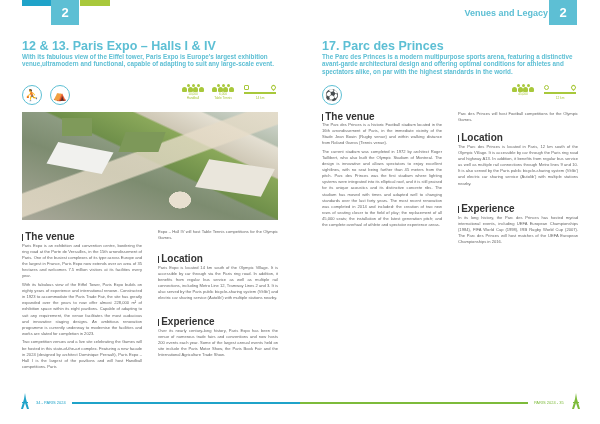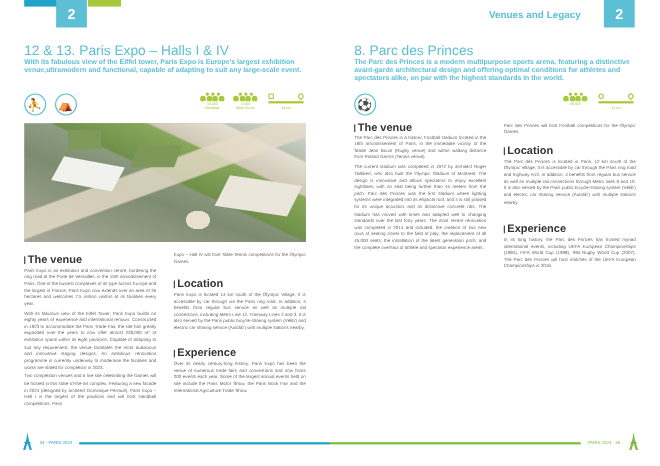--- a/index.html
+++ b/index.html
@@ -9,23 +9,23 @@
   .page { position: absolute; top: 0; width: 300px; height: 424px; }
   .page.left { left: 0; }
   .page.right { left: 300px; }
 
   
   .topbar-blue { position: absolute; left: 22px; top: 0; width: 30px; height: 6px; background: #1fa3c9; }
   .topbar-green { position: absolute; left: 80px; top: 0; width: 30px; height: 6px; background: #a8c83b; }
   .chap-box { position: absolute; top: 0; width: 28px; height: 25px; background: #5dbfd4; color: #fff; font-weight: bold; font-size: 13px; display: flex; align-items: center; justify-content: center; }
   .chap-box.l { left: 51px; }
   .chap-box.r { left: 249px; }
-  .header-label { position: absolute; right: 72px; top: 8px; font-size: 9px; color: #5dbfd4; font-weight: bold; }
+  .header-label { position: absolute; right: 52px; top: 8px; font-size: 9px; color: #5dbfd4; font-weight: bold; }
 
-  h1 { position: absolute; left: 22px; top: 39px; font-size: 12.5px; color: #5dbfd4; font-weight: normal; }
+  h1 { position: absolute; left: 22px; top: 39px; font-size: 12.5px; color: #5dbfd4; font-weight: bold; }
   .lead { position: absolute; left: 22px; top: 53px; width: 262px; font-size: 6.3px; line-height: 7.3px; color: #5dbfd4; font-weight: bold; }
 
   .sport-icon { position: absolute; width: 20px; height: 20px; border: 1.3px solid #5dbfd4; border-radius: 50%; display: flex; align-items: center; justify-content: center; color: #5dbfd4; font-size: 11px; top: 85px; }
 
   .stat { position: absolute; top: 84px; text-align: center; width: 34px; }
   .crowd { display: flex; justify-content: center; gap: 0.5px; margin-bottom: 1px; }
   .crowd span { width: 5px; height: 5px; background: #a8c83b; border-radius: 50% 50% 20% 20%; }
   .crowd-top { display:flex; justify-content:center; gap:2px; height:3px; }
   .crowd-top span { width:3px; height:3px; background:#a8c83b; border-radius:50%; }
   .stat-label { font-size: 3.2px; line-height: 3.8px; color: #a8c83b; }
@@ -134,21 +134,21 @@
     <rect x="2" y="9" width="6" height="1" fill="#1fa3c9"></rect>
   </svg>
   <div class="footer-text" style="left:36px; color:#1fa3c9">34 - PARIS 2024</div>
   <div class="footer-line" style="left:72px; width:228px; background:#1fa3c9"></div>
 </div>
 
 <div class="page right">
   <div class="header-label">Venues and  Legacy</div>
   <div class="chap-box r">2</div>
 
-  <h1>8. Parc des Princes</h1>
+  <h1>17. Parc des Princes</h1>
   <div class="lead">The Parc des Princes is a modern multipurpose sports arena, featuring a distinctive avant-garde architectural design and offering optimal conditions for athletes and spectators alike, on par with the highest standards in the world.</div>
 
   <div class="sport-icon" style="left:22px">⚽</div>
 
   <div class="stat" style="left:206px">
     <div class="crowd-top">
         <span></span>
         <span></span>
         <span></span>
       </div>

